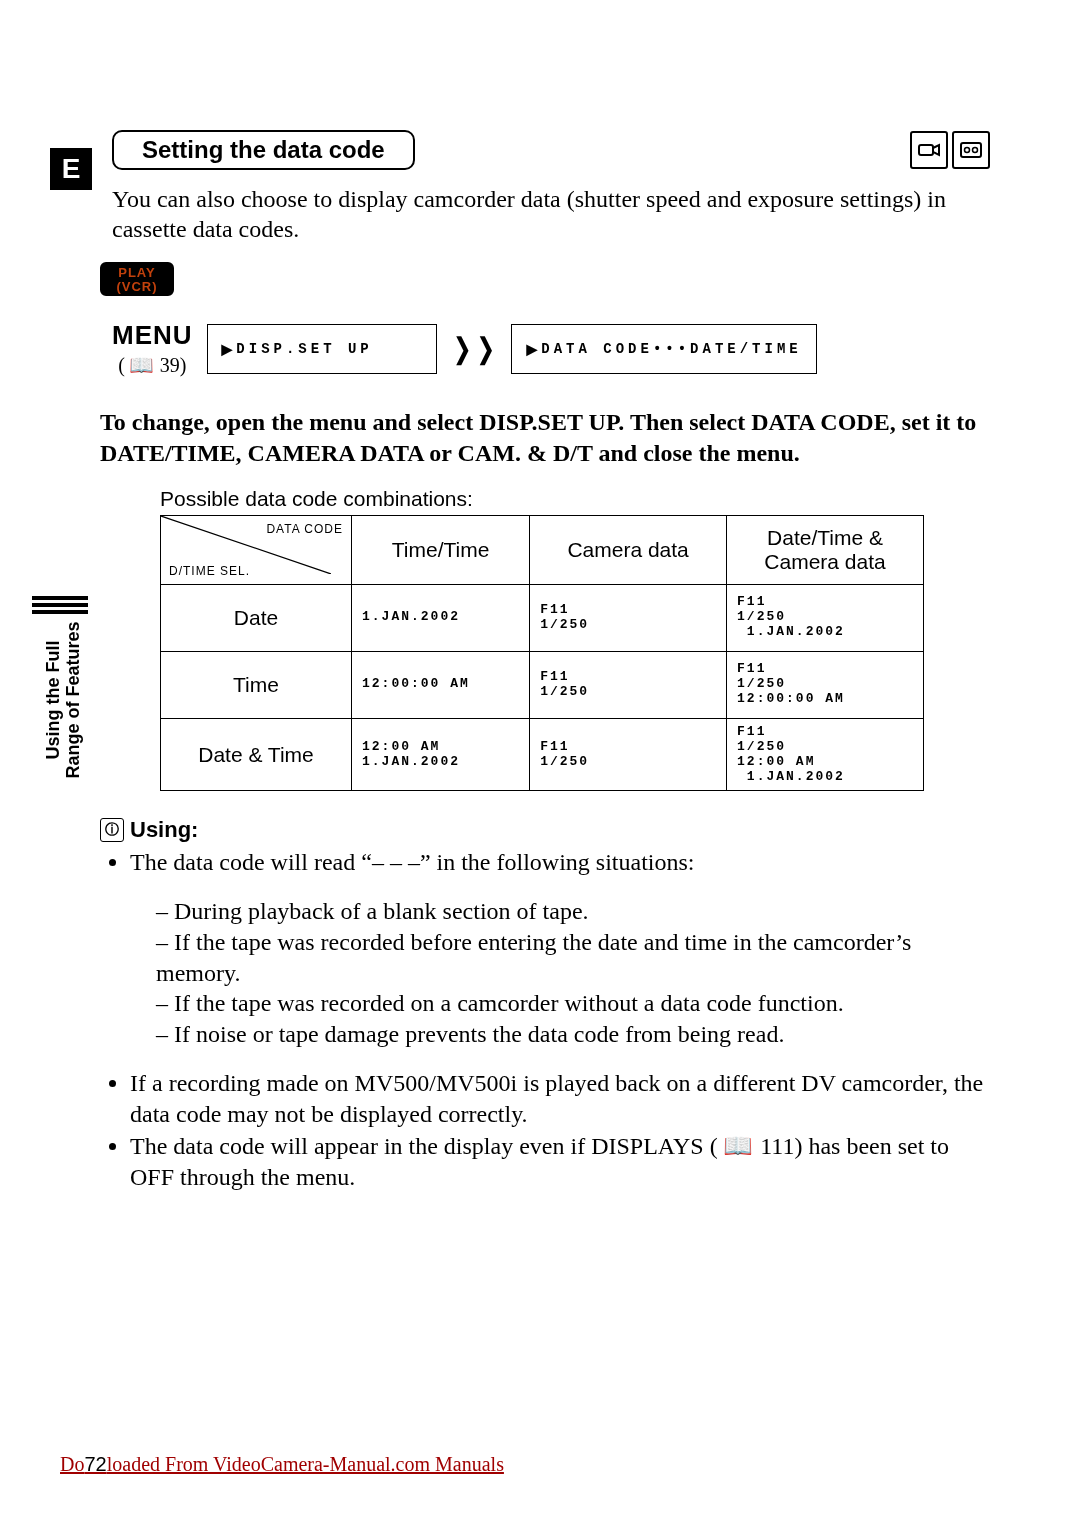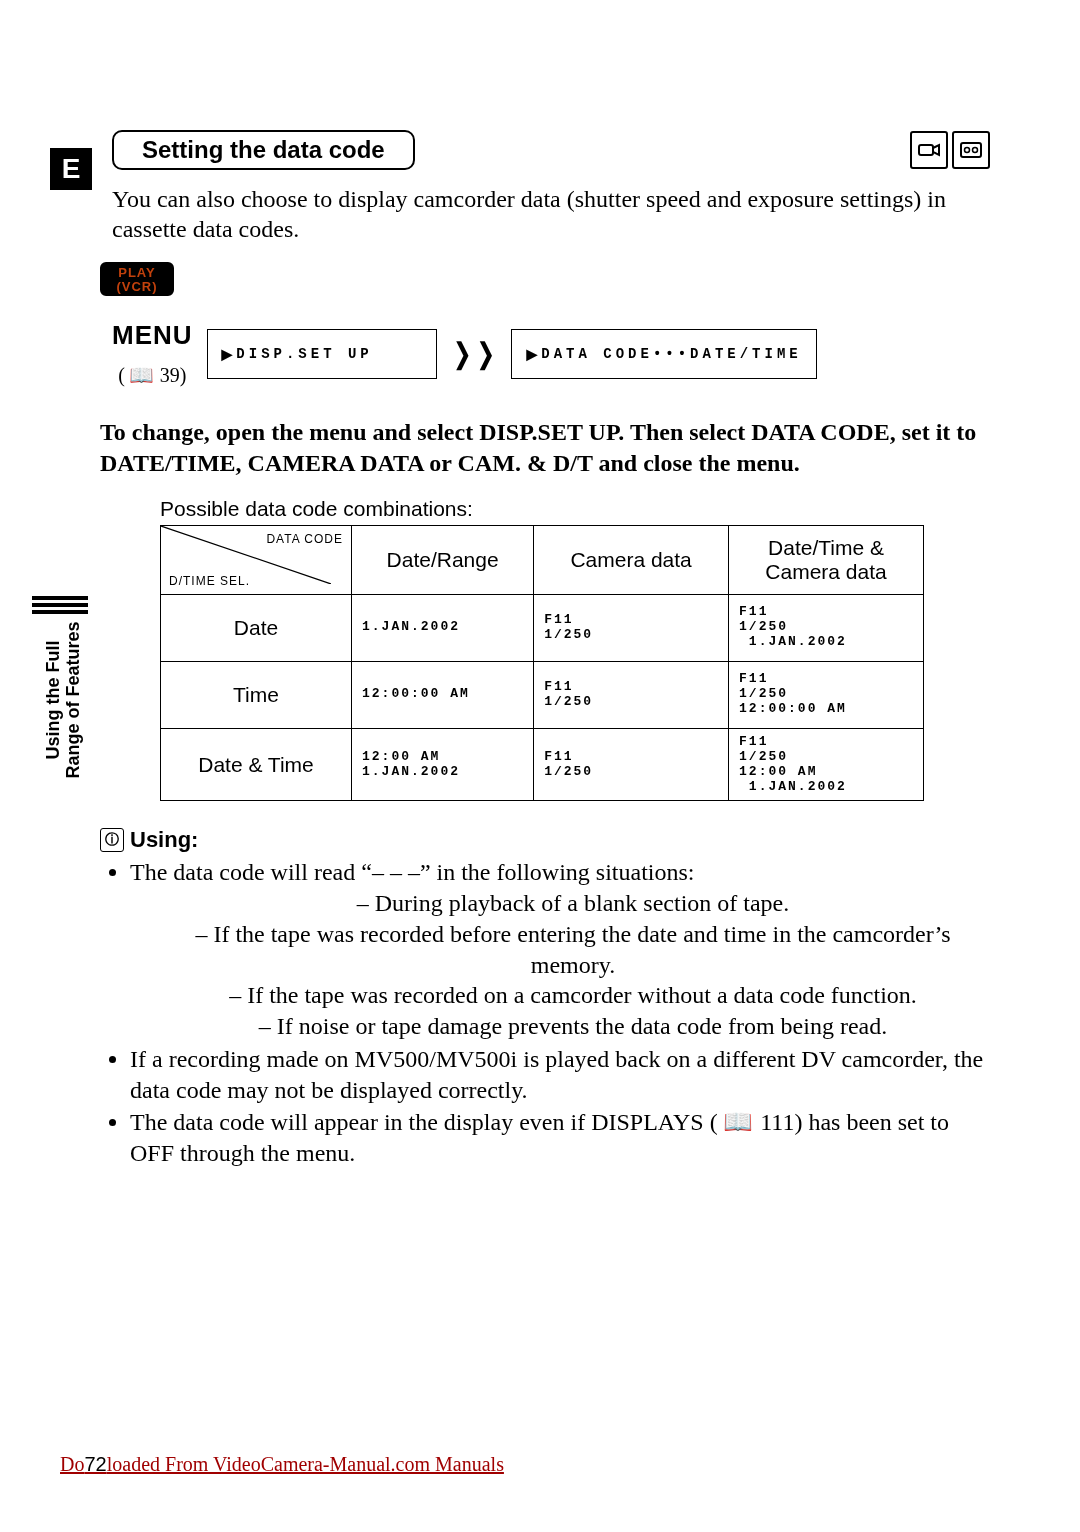--- a/index.html
+++ b/index.html
@@ -99,21 +99,21 @@
   }
   .menu-label {
     font-family: Arial, Helvetica, sans-serif;
     font-weight: 900;
     font-size: 26px;
     letter-spacing: 1px;
   }
   .menu-ref {
     font-size: 20px;
     text-align: center;
-    margin-top: 12px;
+    margin-top: 2px;
   }
   .menu-box {
     border: 1.5px solid #000;
     height: 48px;
     display: flex;
     align-items: center;
     padding: 0 14px;
     font-family: "Courier New", monospace;
     font-weight: bold;
     font-size: 14px;
@@ -230,22 +230,21 @@
   ul.notes {
     font-size: 24px;
     margin: 4px 0 0 0;
     padding-left: 30px;
     line-height: 1.28;
   }
   ul.notes > li { margin-bottom: 2px; }
   ul.sub {
     list-style: none;
     padding-left: 26px;
-    margin: 0 0;
-    text-align: center;
+    margin: 18px 0;
   }
   ul.sub li::before { content: "– "; }
   .bookref { font-family: Arial, sans-serif; }
 
   .footer {
     position: absolute;
     left: 60px;
     bottom: 56px;
     font-size: 20px;
   }
@@ -315,21 +314,21 @@
   <table class="combi">
     <tbody>
         <tr>
       <th class="corner">
         <svg width="170" height="58">
               <line x1="0" y1="0" x2="170" y2="58" stroke="#000" stroke-width="1.2"></line>
             </svg>
         <span class="top">DATA CODE</span>
         <span class="bot">D/TIME SEL.</span>
       </th>
-      <th>Date/Range</th>
+      <th>Time/Time</th>
       <th>Camera data</th>
       <th style="white-space:pre-line">Date/Time &amp;
 Camera data</th>
     </tr>
     <tr>
       <td class="rowhead">Date</td>
       <td class="cell">
             <div class="code">1.JAN.2002</div>
           </td>
       <td class="cell">

